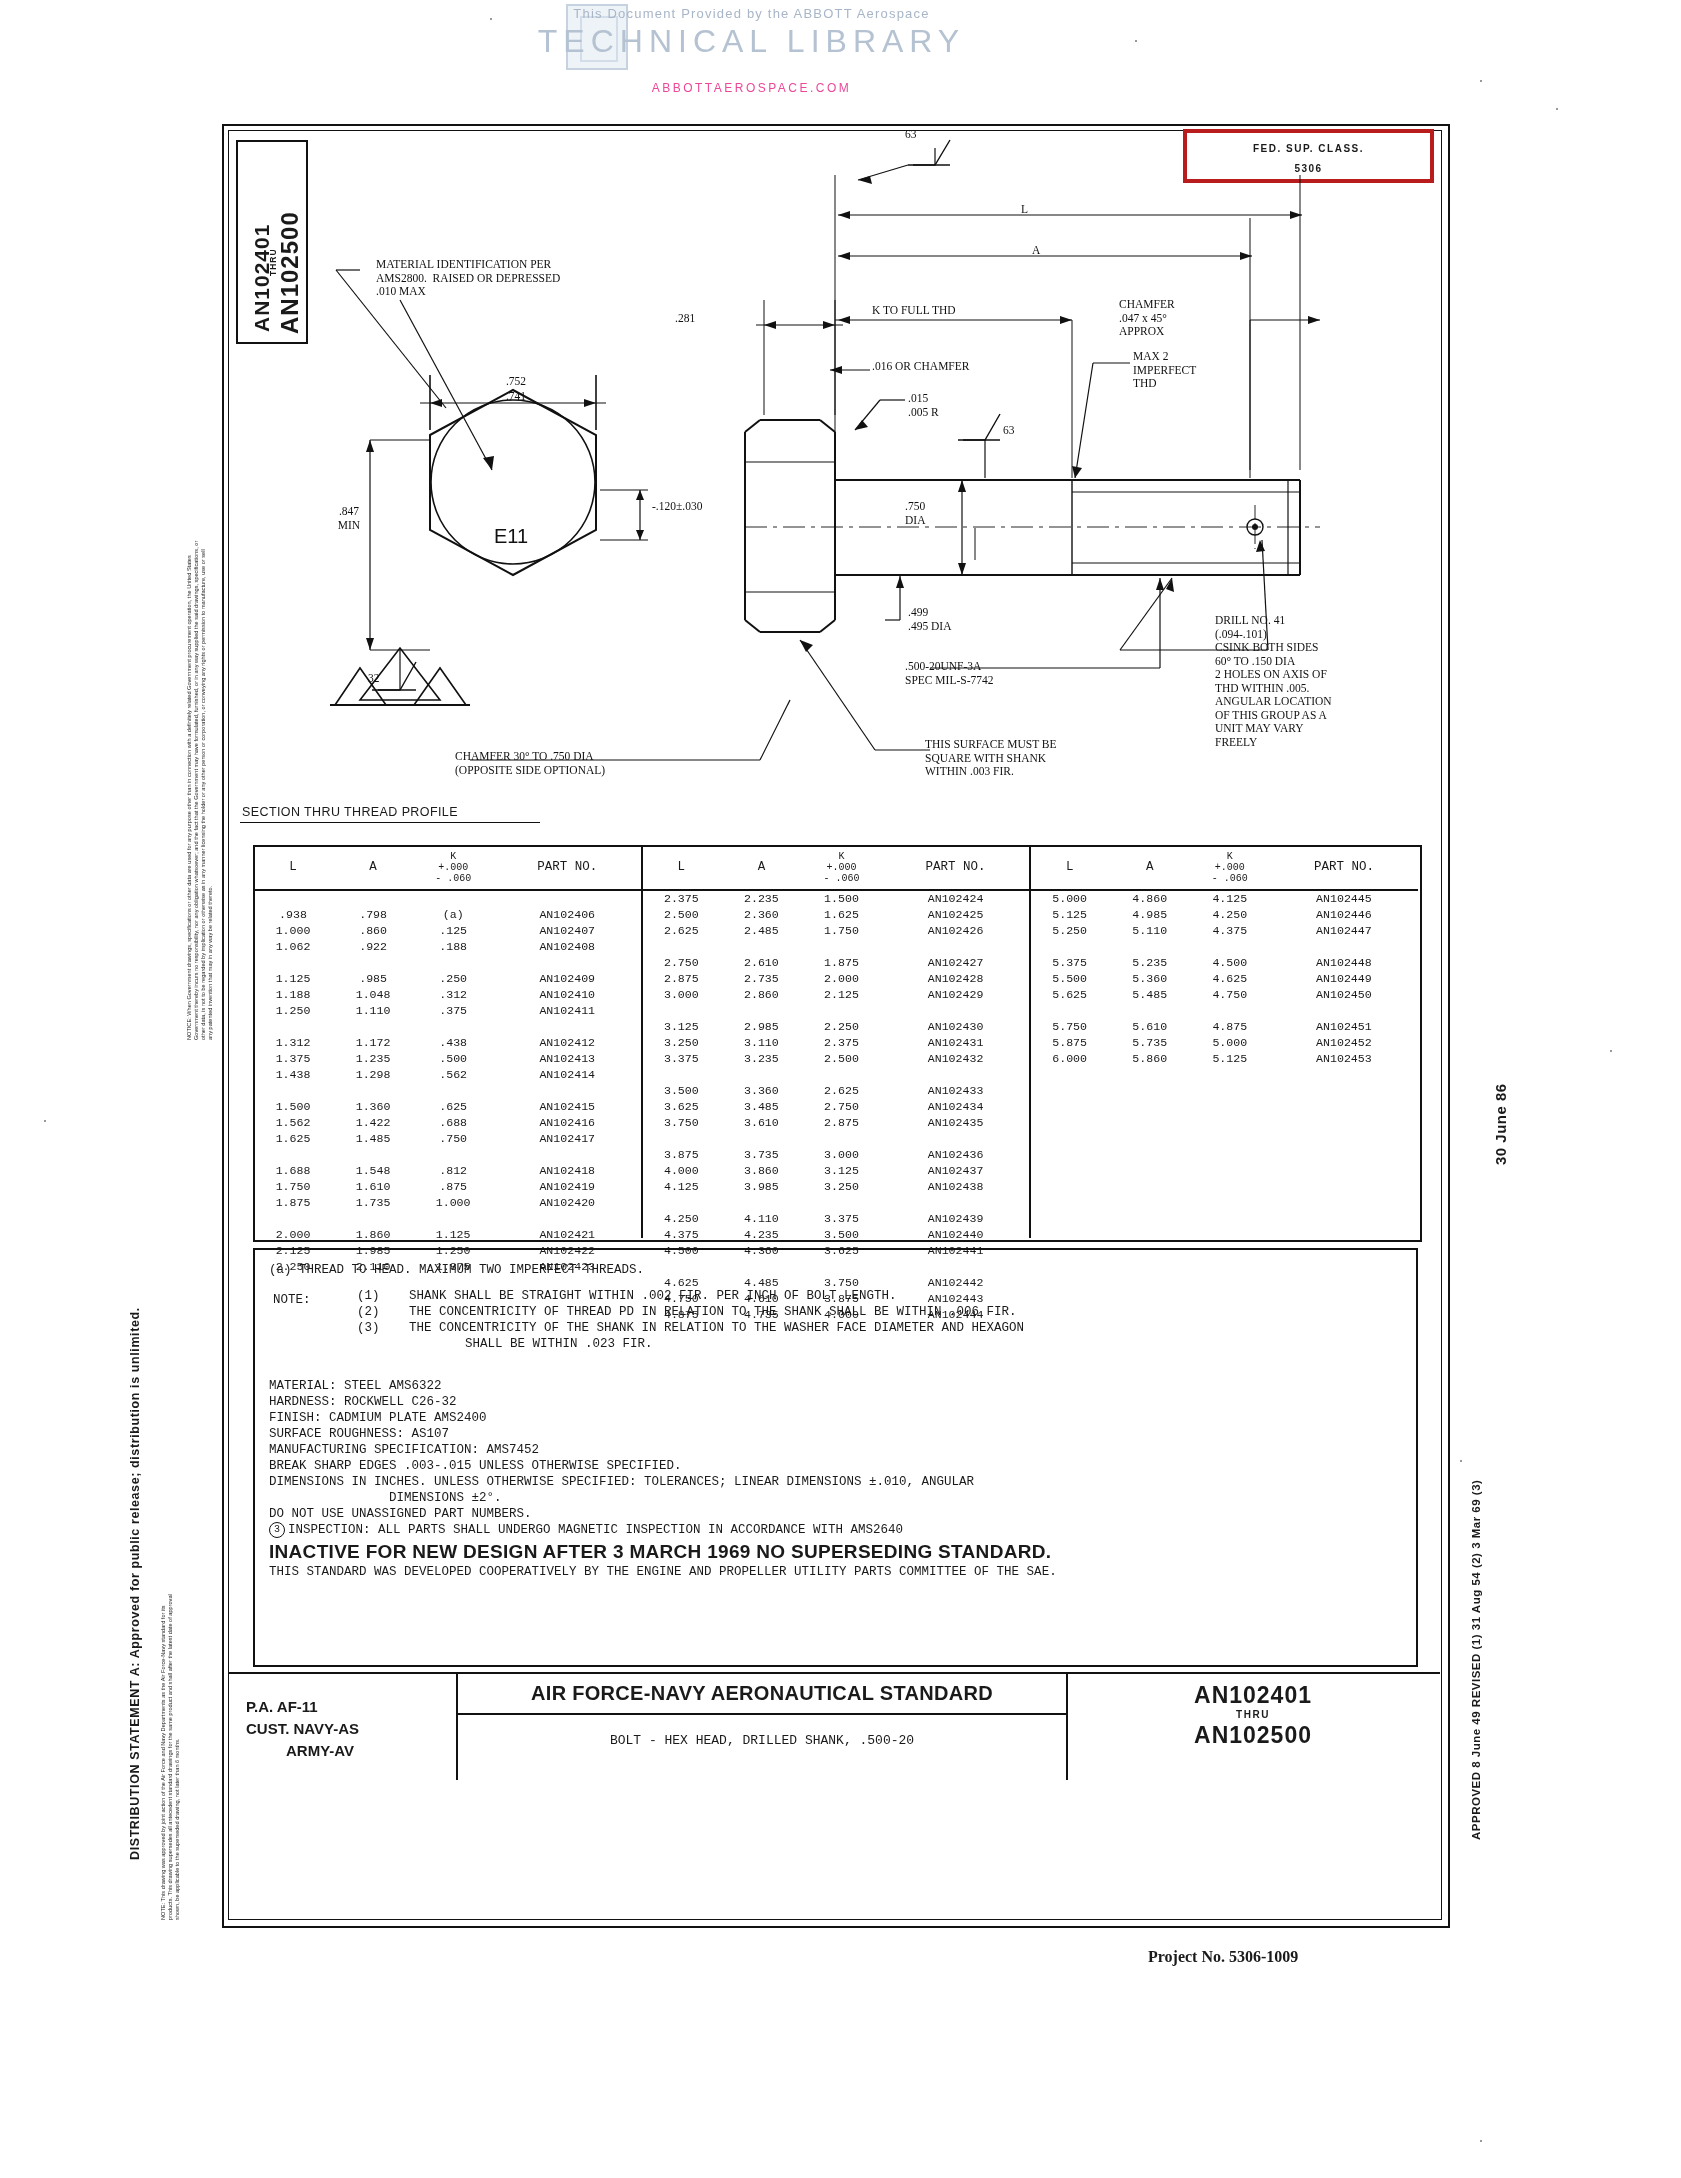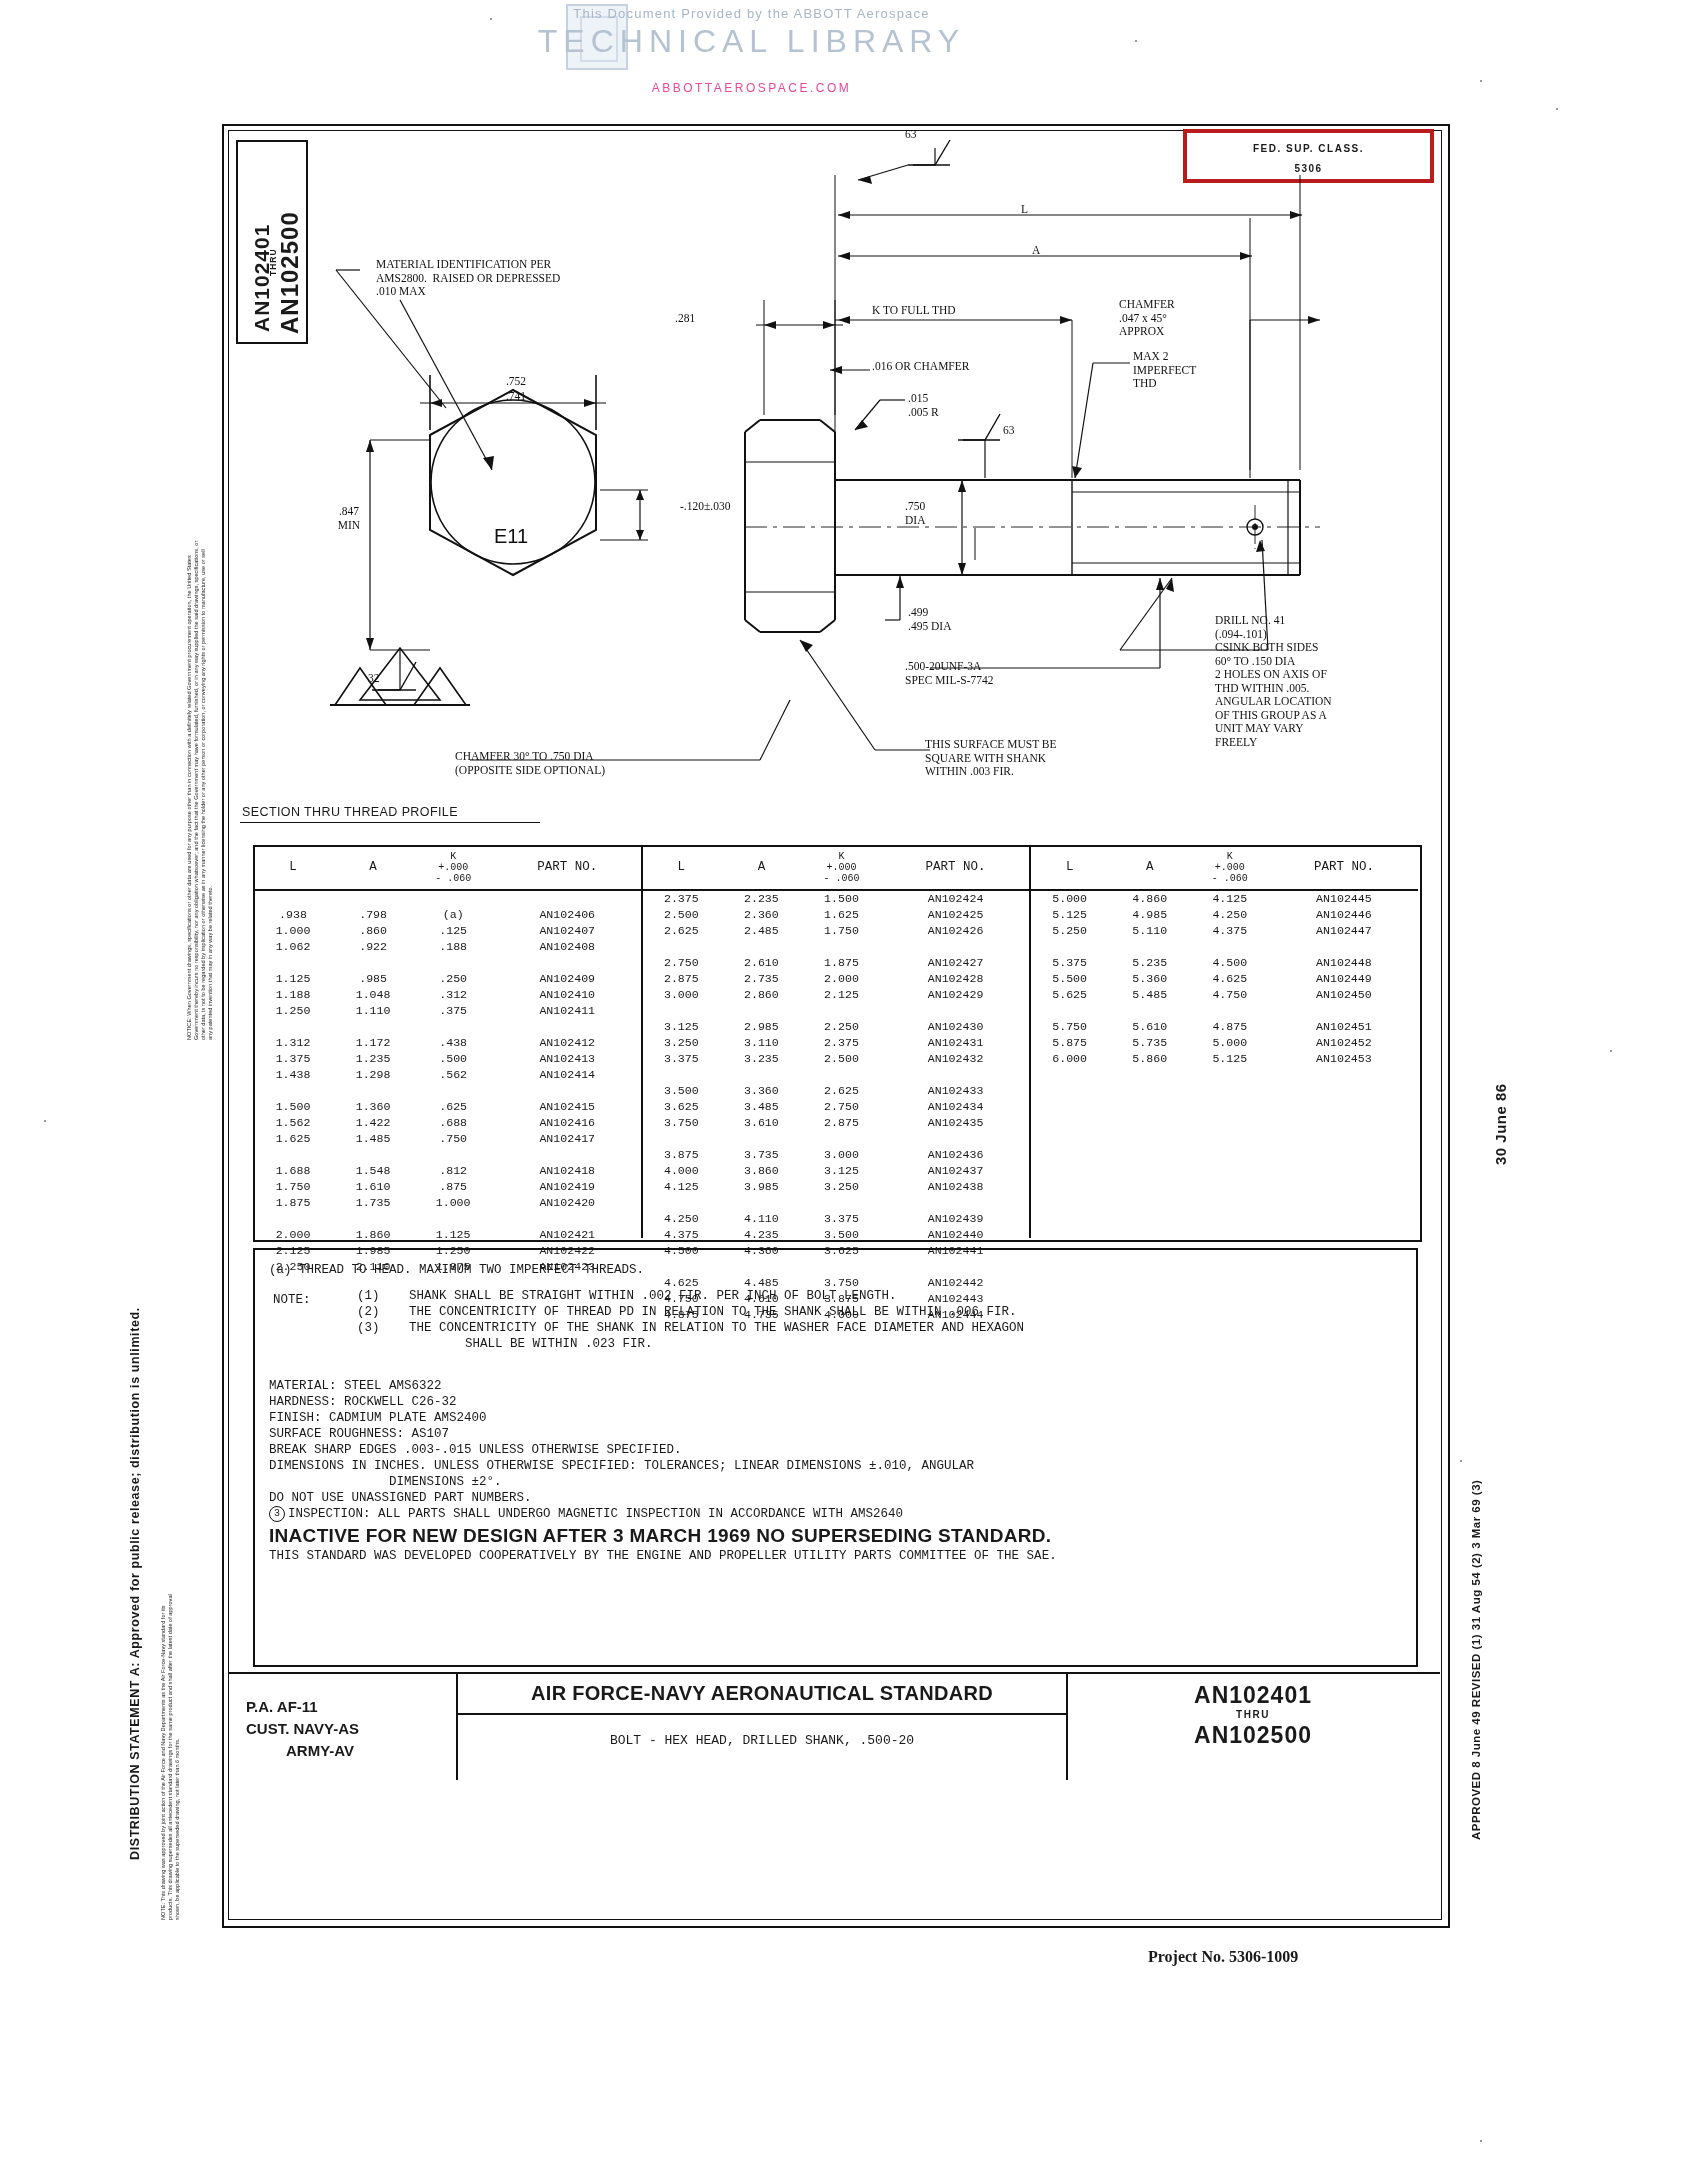--- a/index.html
+++ b/index.html
@@ -486,21 +486,21 @@
   </svg>
 
   <div class="lbl" style="left:905px;top:128px;">63</div>
   <div class="lbl" style="left:376px;top:258px;">MATERIAL IDENTIFICATION PER
 AMS2800.  RAISED OR DEPRESSED
 .010 MAX</div>
   <div class="lbl c" style="left:476px;top:375px;width:80px;">.752</div>
   <div class="lbl c" style="left:476px;top:390px;width:80px;">.741</div>
   <div class="lbl c" style="left:318px;top:505px;width:62px;">.847
 MIN</div>
-  <div class="lbl" style="left:652px;top:500px;margin-left:28px;">-.120±.030</div>
+  <div class="lbl" style="left:652px;top:500px;">-.120±.030</div>
   <div class="lbl" style="left:494px;top:530px;font-size:20px;font-family:'Liberation Sans',sans-serif;">E11</div>
   <div class="lbl" style="left:368px;top:672px;">32</div>
   <div class="lbl" style="left:455px;top:750px;">CHAMFER 30° TO .750 DIA
 (OPPOSITE SIDE OPTIONAL)</div>
 
   <div class="lbl" style="left:1021px;top:203px;">L</div>
   <div class="lbl" style="left:1032px;top:244px;">A</div>
   <div class="lbl" style="left:675px;top:312px;">.281</div>
   <div class="lbl" style="left:872px;top:304px;">K TO FULL THD</div>
   <div class="lbl" style="left:1119px;top:298px;">CHAMFER
@@ -964,20 +964,21 @@
       <span style="position:absolute;left:140px;top:16px;">THE CONCENTRICITY OF THREAD PD IN RELATION TO THE SHANK SHALL BE WITHIN .006 FIR.</span>
       <span style="position:absolute;left:88px;top:32px;">(3)</span>
       <span style="position:absolute;left:140px;top:32px;">THE CONCENTRICITY OF THE SHANK IN RELATION TO THE WASHER FACE DIAMETER AND HEXAGON</span>
       <span style="position:absolute;left:196px;top:48px;">SHALL BE WITHIN .023 FIR.</span>
     </div>
     <div style="margin-top:22px;">
       <div>MATERIAL:  STEEL AMS6322</div>
       <div>HARDNESS:  ROCKWELL C26-32</div>
       <div>FINISH:  CADMIUM PLATE AMS2400</div>
       <div>SURFACE ROUGHNESS:  AS107</div>
+      <div>MANUFACTURING SPECIFICATION:  AMS7452</div>
       <div>BREAK SHARP EDGES .003-.015 UNLESS OTHERWISE SPECIFIED.</div>
       <div>DIMENSIONS IN INCHES.  UNLESS OTHERWISE SPECIFIED:  TOLERANCES; LINEAR DIMENSIONS ±.010, ANGULAR</div>
       <div style="padding-left:120px;">DIMENSIONS ±2°.</div>
       <div>DO NOT USE UNASSIGNED PART NUMBERS.</div>
       <div>
         <span class="circ">3</span><span>INSPECTION:  ALL PARTS SHALL UNDERGO MAGNETIC INSPECTION IN ACCORDANCE WITH AMS2640</span>
       </div>
       <div class="inactive">INACTIVE FOR NEW DESIGN AFTER  3 MARCH 1969    NO SUPERSEDING STANDARD.</div>
       <div class="devnote">THIS STANDARD WAS DEVELOPED COOPERATIVELY BY THE ENGINE AND PROPELLER UTILITY PARTS COMMITTEE OF THE SAE.</div>
     </div>

